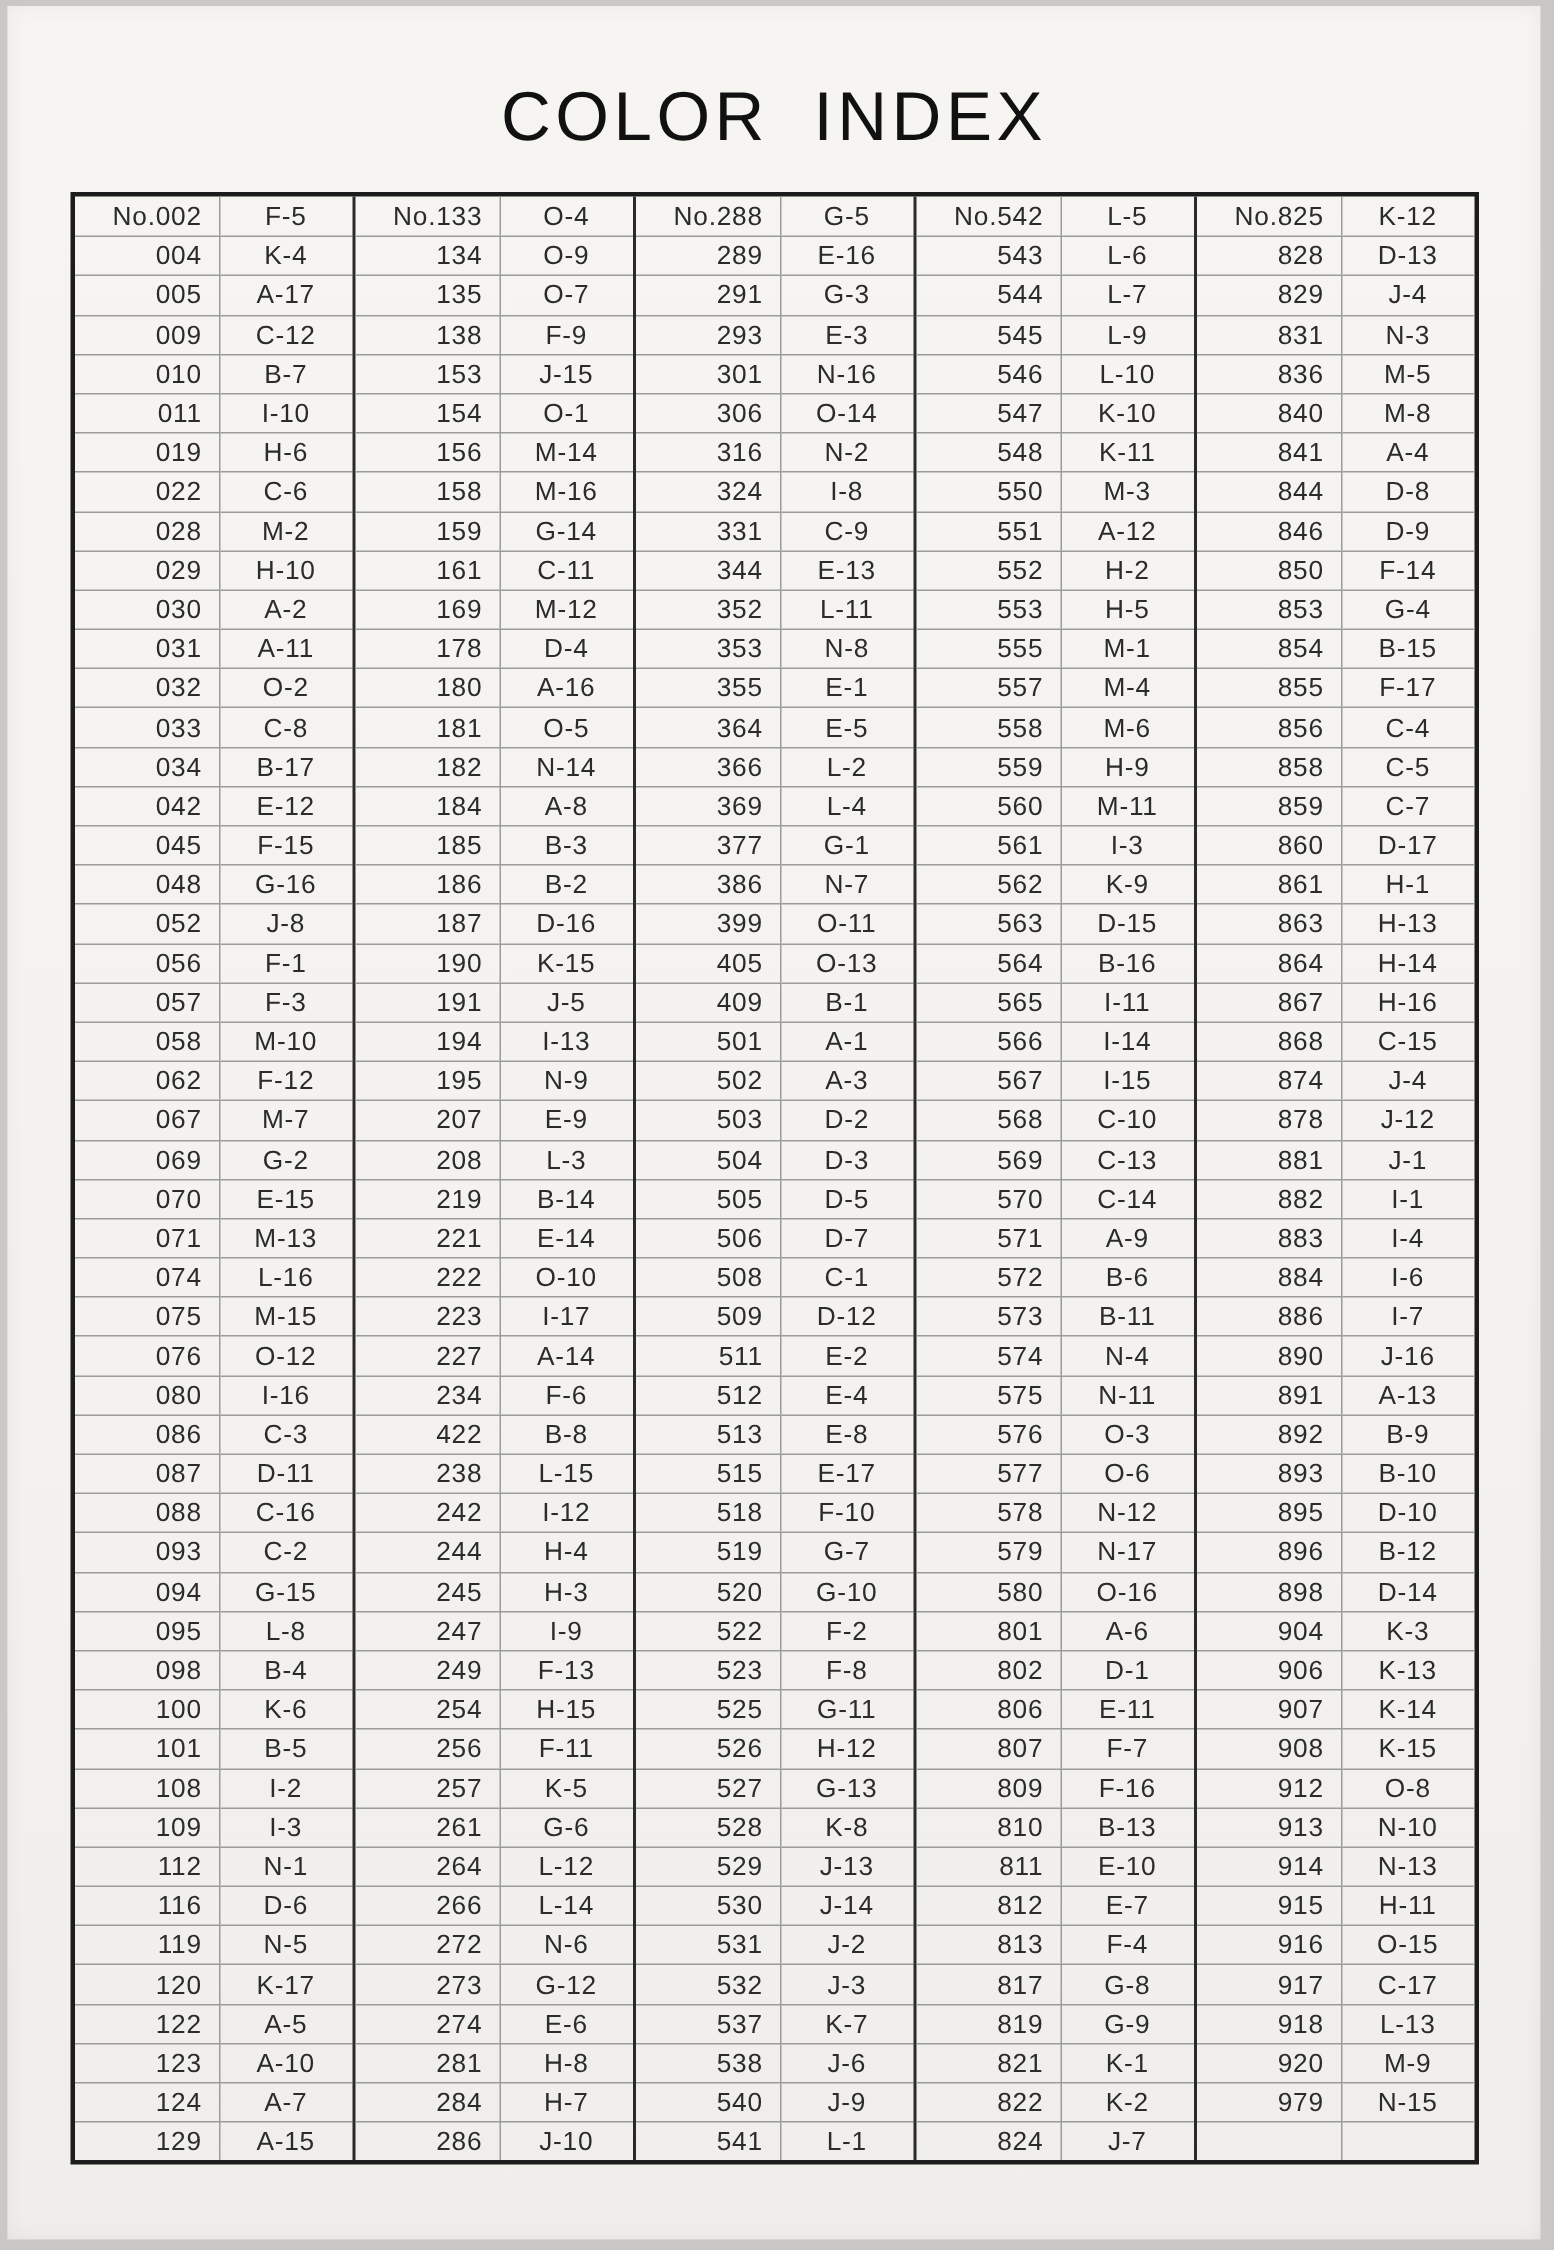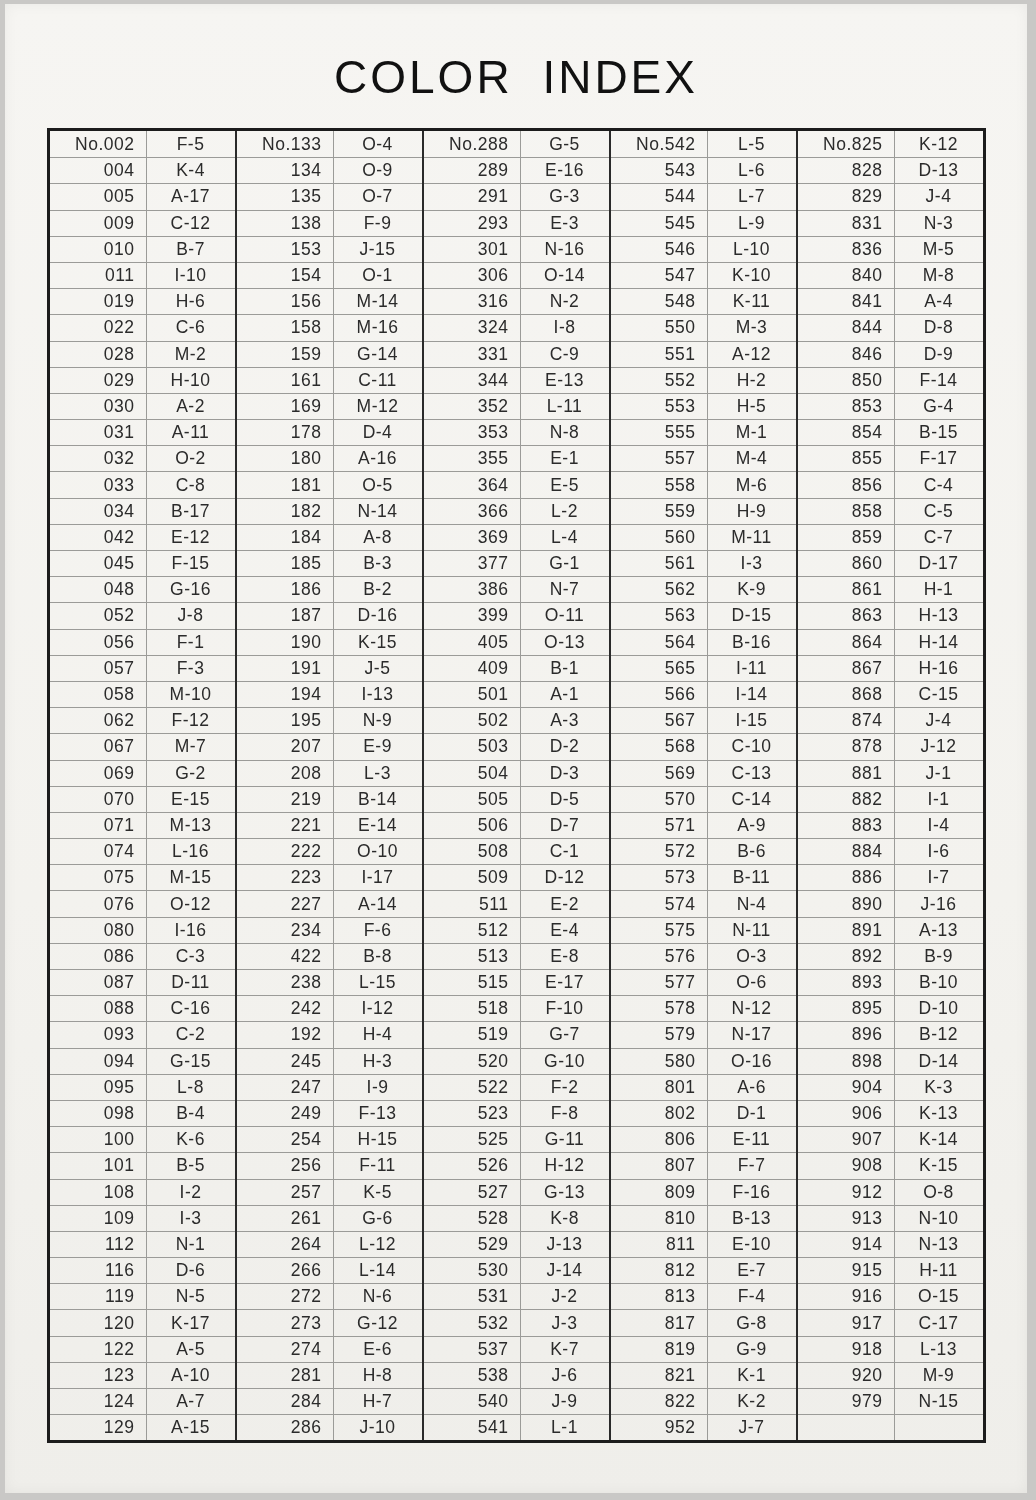--- a/index.html
+++ b/index.html
@@ -229,21 +229,21 @@
         <div class="cell no">227</div>
         <div class="cell code">A-14</div>
         <div class="cell no">234</div>
         <div class="cell code">F-6</div>
         <div class="cell no">422</div>
         <div class="cell code">B-8</div>
         <div class="cell no">238</div>
         <div class="cell code">L-15</div>
         <div class="cell no">242</div>
         <div class="cell code">I-12</div>
-        <div class="cell no">192</div>
+        <div class="cell no">244</div>
         <div class="cell code">H-4</div>
         <div class="cell no">245</div>
         <div class="cell code">H-3</div>
         <div class="cell no">247</div>
         <div class="cell code">I-9</div>
         <div class="cell no">249</div>
         <div class="cell code">F-13</div>
         <div class="cell no">254</div>
         <div class="cell code">H-15</div>
         <div class="cell no">256</div>
@@ -463,21 +463,21 @@
         <div class="cell no">813</div>
         <div class="cell code">F-4</div>
         <div class="cell no">817</div>
         <div class="cell code">G-8</div>
         <div class="cell no">819</div>
         <div class="cell code">G-9</div>
         <div class="cell no">821</div>
         <div class="cell code">K-1</div>
         <div class="cell no">822</div>
         <div class="cell code">K-2</div>
-        <div class="cell no">952</div>
+        <div class="cell no">824</div>
         <div class="cell code">J-7</div>
       </div>
       <div class="col">
         <div class="cell no">No.825</div>
         <div class="cell code">K-12</div>
         <div class="cell no">828</div>
         <div class="cell code">D-13</div>
         <div class="cell no">829</div>
         <div class="cell code">J-4</div>
         <div class="cell no">831</div>

